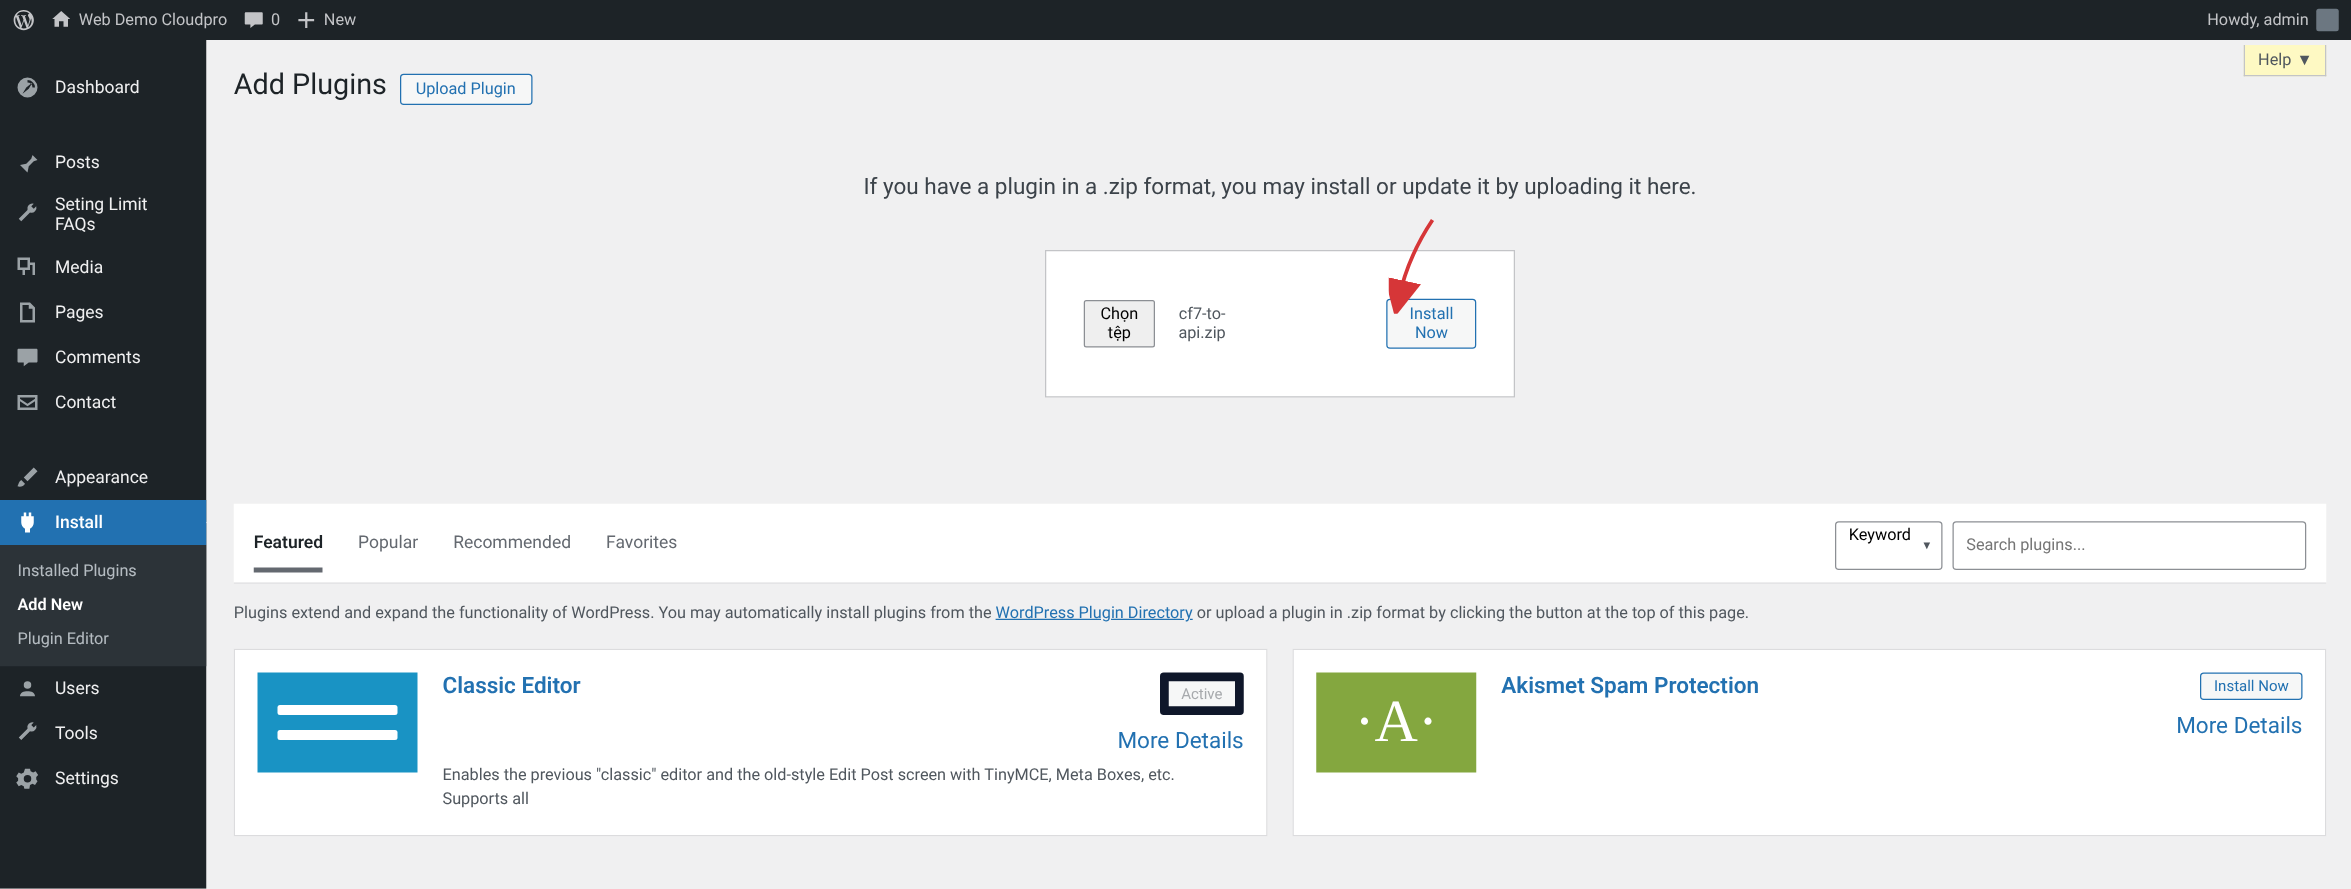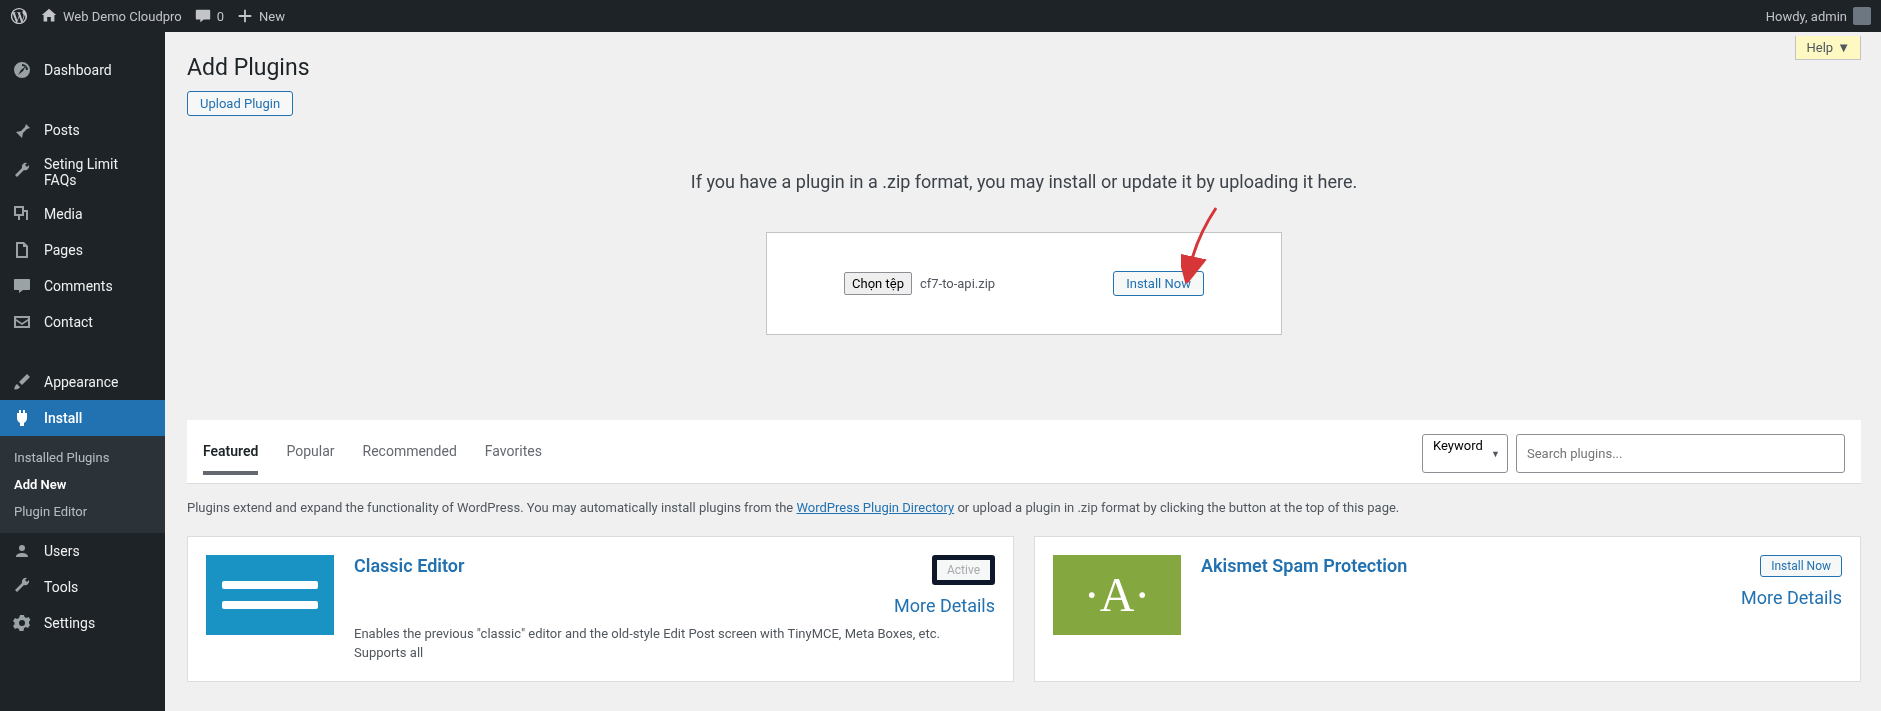--- a/index.html
+++ b/index.html
@@ -22,43 +22,43 @@
 .menu-item.current svg { fill: #fff; }
 .submenu { background: #2c3338; padding: 8px 0; }
 .submenu-item { padding: 6px 12px 6px 14px; font-size: 13px; color: rgba(240,246,252,.7); cursor: pointer; }
 .submenu-item.active { color: #fff; font-weight: 600; }
 .top-gap { height: 20px; }
 
 .content { flex: 1; padding: 0 20px 20px 22px; overflow-y: auto; position: relative; }
 
 .help-tab { position: absolute; right: 20px; top: 4px; background: #fef9c3; border: 1px solid #c3c4c7; border-top: none; padding: 4px 10px; font-size: 13px; color: #50575e; display: flex; align-items: center; gap: 4px; cursor: pointer; }
 
-.page-header { display: flex; align-items: baseline; gap: 10px; padding-top: 22px; flex-direction: column; }
+.page-header { display: flex; align-items: baseline; gap: 10px; padding-top: 22px; }
 .page-title { font-size: 23px; font-weight: 400; color: #1d2327; }
 .btn-secondary { border: 1px solid #2271b1; color: #2271b1; background: #f6f7f7; padding: 4px 12px; font-size: 13px; border-radius: 3px; cursor: pointer; }
 .btn-secondary.small { padding: 3px 10px; font-size: 12px; }
-.btn-disabled { border: 5px solid #0f172a; color: #a7aaad; background: #f6f7f7; padding: 3px 10px; font-size: 12px; border-radius: 3px; }
+.btn-disabled { border: 7px solid #0f172a; color: #a7aaad; background: #f6f7f7; padding: 3px 10px; font-size: 12px; border-radius: 3px; }
 
 .upload-section { text-align: center; margin-top: 55px; }
 .upload-text { font-size: 18px; color: #3c434a; margin-bottom: 40px; }
-.upload-box { border: 1px solid #c3c4c7; background: #fff; width: 516px; margin: 0 auto; padding: 38px 30px; display: flex; align-items: center; justify-content: center; gap: 8px; position: relative; }
+.upload-box { border: 1px solid #c3c4c7; background: #fff; width: 376px; margin: 0 auto; padding: 38px 30px; display: flex; align-items: center; justify-content: center; gap: 8px; position: relative; }
 .file-btn { border: 1px solid #8c8f94; background: #efefef; padding: 3px 7px; font-size: 13px; cursor: pointer; border-radius: 2px; }
 .file-name { font-size: 13px; color: #50575e; }
 .install-btn-wrap { margin-left: 110px; }
 .arrow-svg { position: absolute; top: -30px; right: 50px; }
 
 .tabs-box { background: #fff; margin-top: 85px; padding: 14px 16px 0 16px; display: flex; align-items: center; justify-content: space-between; border-bottom: 1px solid #dcdcde;}
 .tabs { display: flex; gap: 28px; }
 .tab { font-size: 14px; color: #646970; padding-bottom: 12px; cursor: pointer; }
 .tab.active { color: #1d2327; font-weight: 600; border-bottom: 4px solid #646970; margin-bottom:-1px;}
 .search-row { display: flex; gap: 8px; padding-bottom: 10px; }
 .keyword-select { border: 1px solid #8c8f94; padding: 3px 24px 19px 10px; font-size: 13px; background: #fff; border-radius: 3px; appearance: none; cursor: pointer; position: relative; }
 .select-wrap { position: relative; display: inline-block; }
 .select-wrap::after { content: '▼'; font-size: 9px; position: absolute; right: 8px; top: 50%; transform: translateY(-50%); color: #50575e; pointer-events: none; }
-.search-input { border: 1px solid #8c8f94; padding: 3px 10px; font-size: 13px; width: 329px; border-radius: 3px; }
+.search-input { border: 1px solid #8c8f94; padding: 3px 10px; font-size: 13px; width: 283px; border-radius: 3px; }
 
 .directory-text { font-size: 13px; color: #50575e; margin-top: 14px; line-height: 1.5; }
 .directory-text a { color: #2271b1; text-decoration: underline; }
 
 .cards { display: flex; gap: 20px; margin-top: 18px; justify-content: flex-end; }
 .card { background: #fff; border: 1px solid #dcdcde; flex: 1; padding: 18px; display: flex; gap: 20px; }
 .card-icon { width: 128px; height: 80px; flex-shrink: 0; }
 .card-body { flex: 1; display: flex; flex-direction: column; gap: 8px; }
 .card-head { display: flex; justify-content: space-between; align-items: flex-start; }
 .card-title { font-size: 18px; color: #2271b1; font-weight: 600; }

